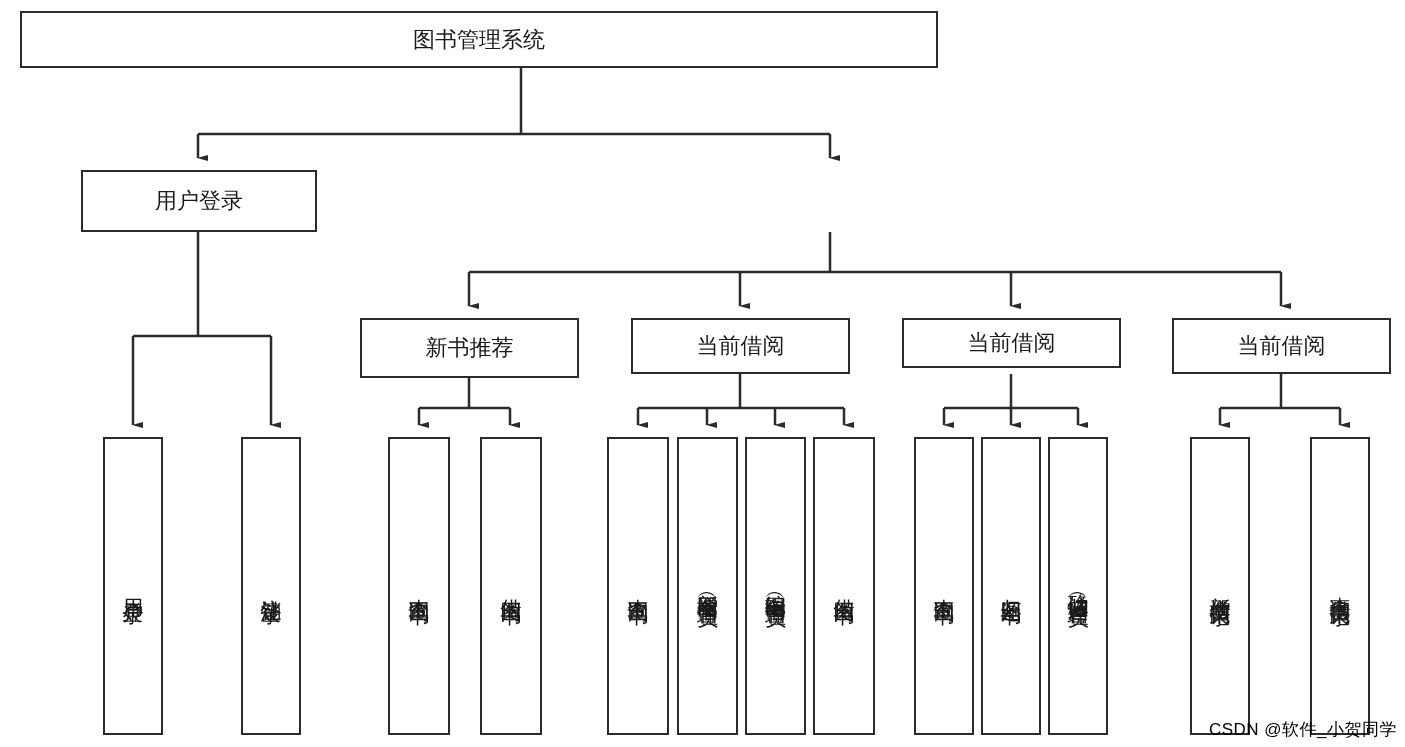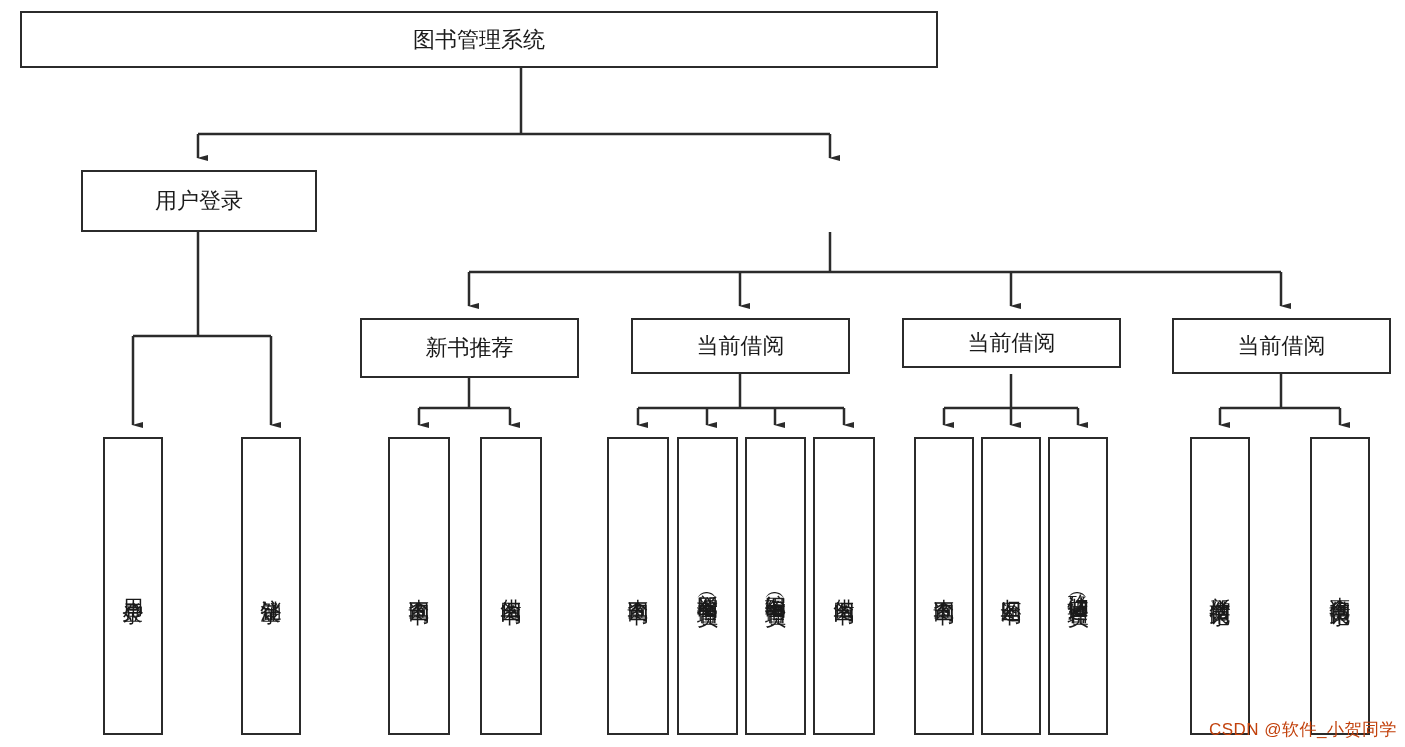--- a/index.html
+++ b/index.html
@@ -53,21 +53,21 @@
     text-orientation: upright;
     font-size: 21px;
     letter-spacing: 2px;
     line-height: 1.05;
   }
   .watermark {
     position: absolute;
     right: 8px;
     bottom: 6px;
     font-size: 17px;
-    color: #c2410c;
+    color: #000000;
     white-space: nowrap;
     letter-spacing: 0.5px;
   }
 </style>
 </head>
 <body>
 
 <div id="canvas">
 
   <svg class="edges" viewBox="0 0 1405 747">

